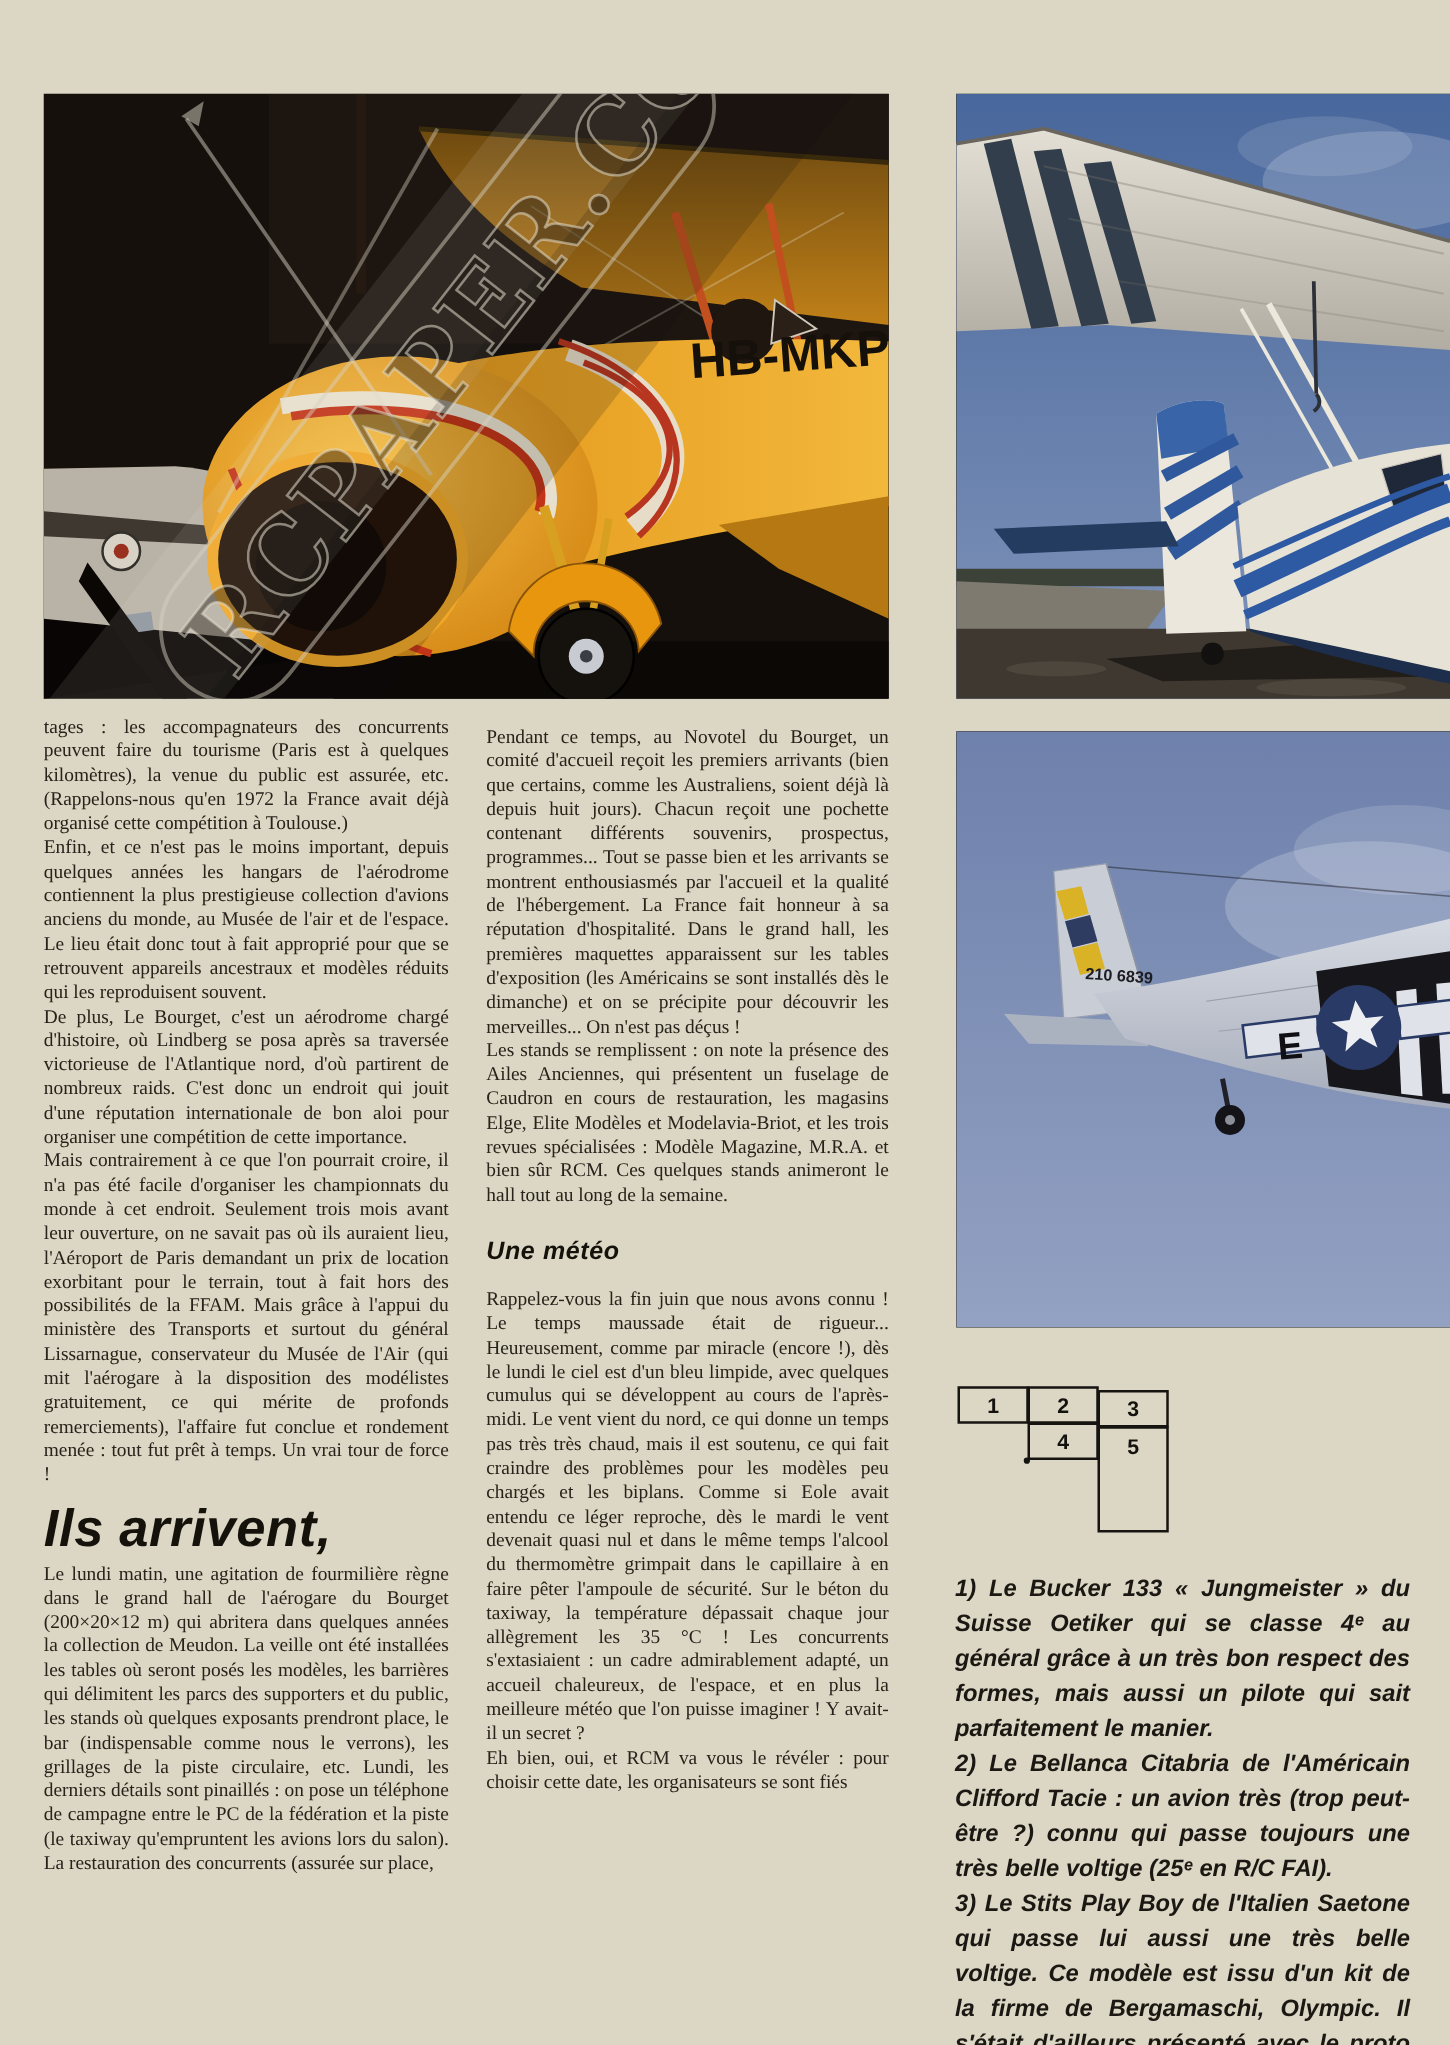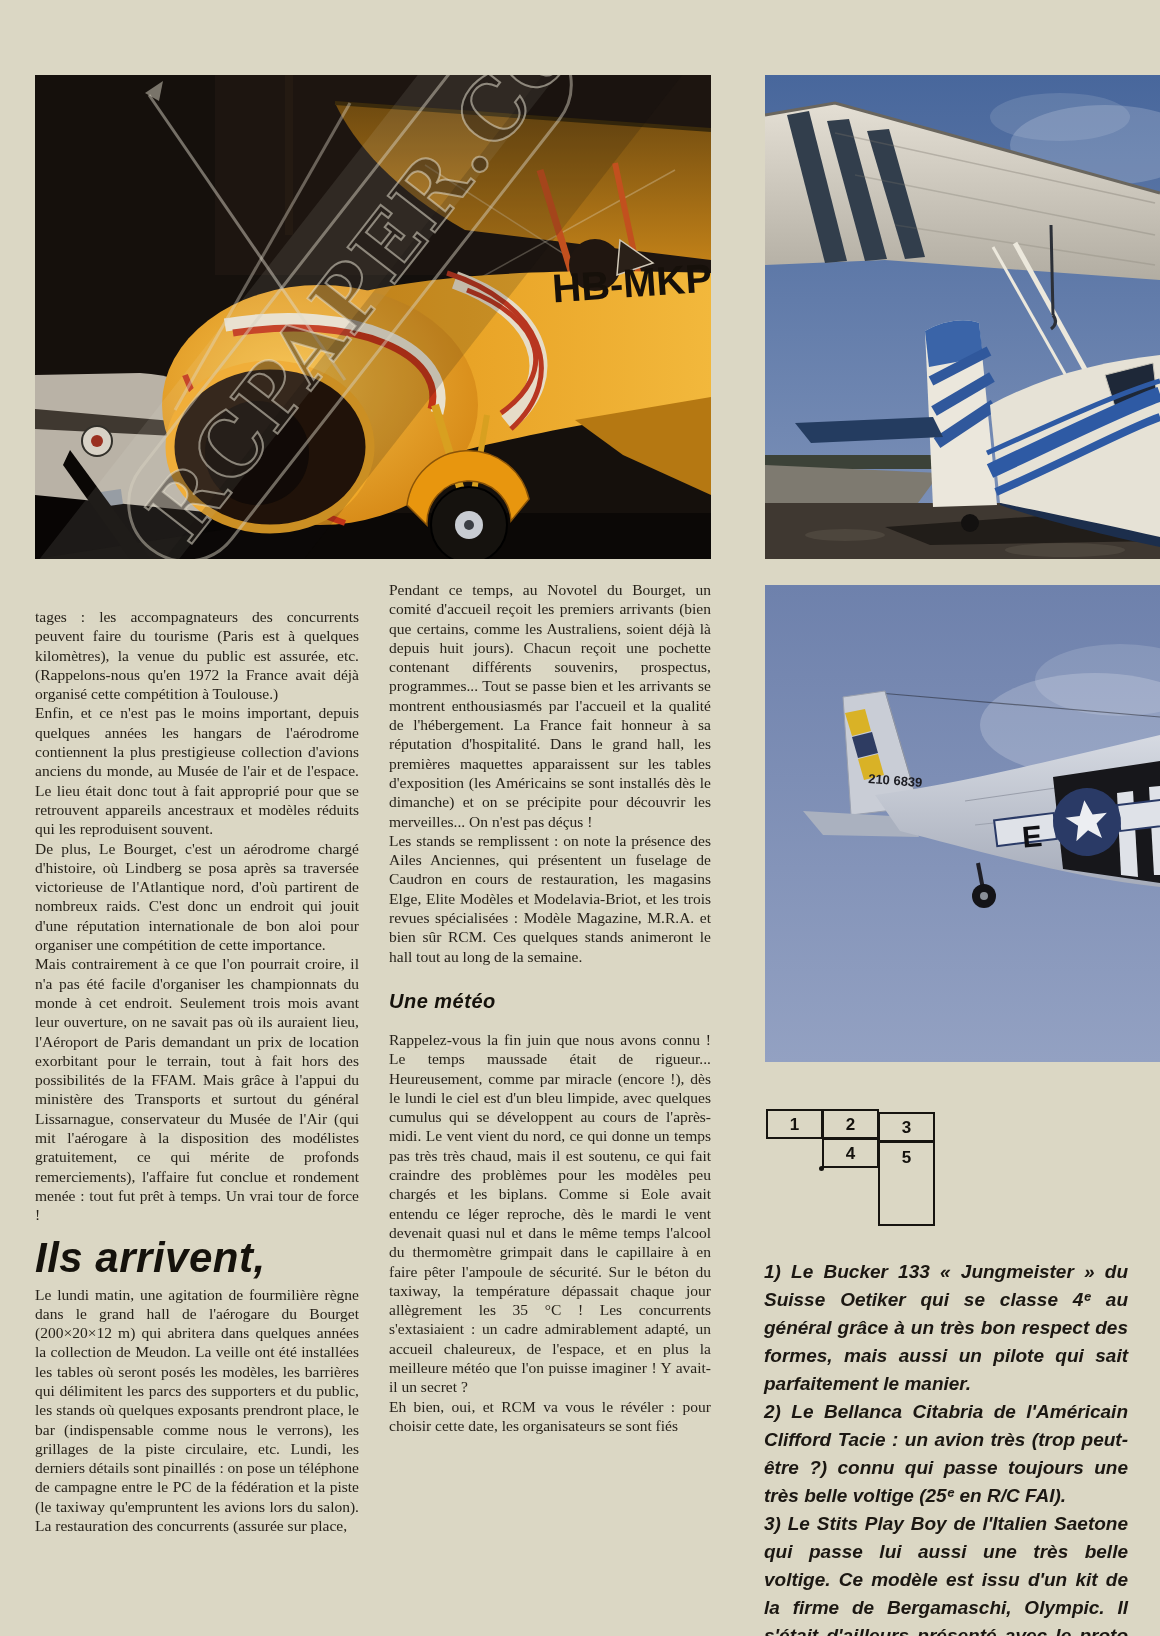--- a/index.html
+++ b/index.html
@@ -222,21 +222,21 @@
         <polygon points="0,-22 6.5,-6.8 20.9,-6.8 9.3,2.6 12.9,17.8 0,8.4 -12.9,17.8 -9.3,2.6 -20.9,-6.8 -6.5,-6.8" fill="#eceef2"></polygon>
       </g>
       <text x="268" y="262" font-family="Liberation Sans, sans-serif" font-weight="bold" font-size="30" fill="#101014" text-anchor="middle" transform="rotate(-5 268 262)">E</text>
 
       <line x1="213" y1="278" x2="218" y2="304" stroke="#202028" stroke-width="4"></line>
       <circle cx="219" cy="311" r="12" fill="#141418"></circle>
       <circle cx="219" cy="311" r="4" fill="#8a8f98"></circle>
     </svg>
   </div>
 
-  <div class="col" style="left:35px;top:607px;width:324px;">
+  <div class="col" style="left:35px;top:572px;width:324px;">
     <p>tages : les accompagnateurs des concurrents peuvent faire du tourisme (Paris est à quelques kilomètres), la venue du public est assurée, etc. (Rappelons-nous qu'en 1972 la France avait déjà organisé cette compétition à Toulouse.)</p>
     <p>Enfin, et ce n'est pas le moins important, depuis quelques années les hangars de l'aérodrome contiennent la plus prestigieuse collection d'avions anciens du monde, au Musée de l'air et de l'espace. Le lieu était donc tout à fait approprié pour que se retrouvent appareils ancestraux et modèles réduits qui les reproduisent souvent.</p>
     <p>De plus, Le Bourget, c'est un aérodrome chargé d'histoire, où Lindberg se posa après sa traversée victorieuse de l'Atlantique nord, d'où partirent de nombreux raids. C'est donc un endroit qui jouit d'une réputation internationale de bon aloi pour organiser une compétition de cette importance.</p>
     <p>Mais contrairement à ce que l'on pourrait croire, il n'a pas été facile d'organiser les championnats du monde à cet endroit. Seulement trois mois avant leur ouverture, on ne savait pas où ils auraient lieu, l'Aéroport de Paris demandant un prix de location exorbitant pour le terrain, tout à fait hors des possibilités de la FFAM. Mais grâce à l'appui du ministère des Transports et surtout du général Lissarnague, conservateur du Musée de l'Air (qui mit l'aérogare à la disposition des modélistes gratuitement, ce qui mérite de profonds remerciements), l'affaire fut conclue et rondement menée : tout fut prêt à temps. Un vrai tour de force !</p>
     <div class="headline">
       <div>Ils arrivent,</div>
     </div>
     <p>Le lundi matin, une agitation de fourmilière règne dans le grand hall de l'aérogare du Bourget (200×20×12 m) qui abritera dans quelques années la collection de Meudon. La veille ont été installées les tables où seront posés les modèles, les barrières qui délimitent les parcs des supporters et du public, les stands où quelques exposants prendront place, le bar (indispensable comme nous le verrons), les grillages de la piste circulaire, etc. Lundi, les derniers détails sont pinaillés : on pose un téléphone de campagne entre le PC de la fédération et la piste (le taxiway qu'empruntent les avions lors du salon). La restauration des concurrents (assurée sur place,</p>
   </div>
 

